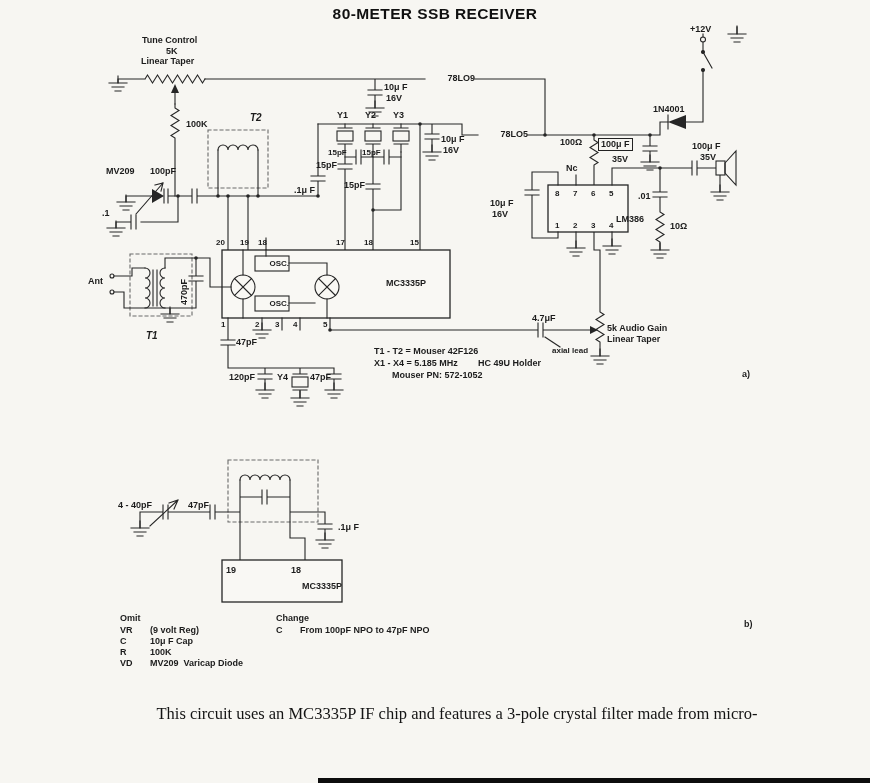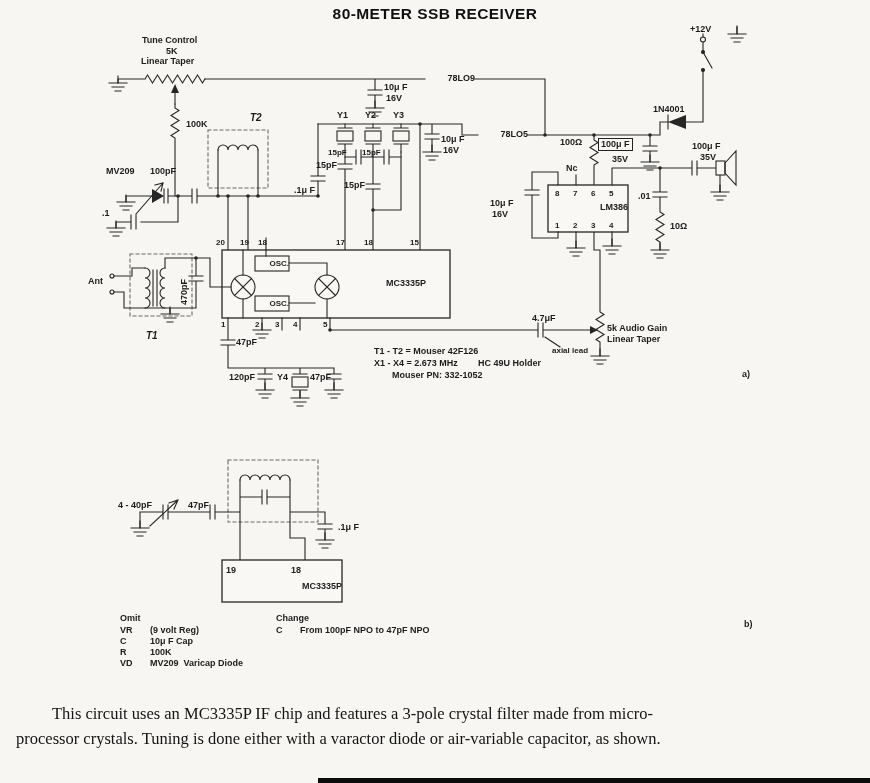--- a/index.html
+++ b/index.html
@@ -6,21 +6,21 @@
   .page{position:relative;width:870px;height:783px;background:#f7f6f2;font-family:"Liberation Sans",sans-serif;overflow:hidden;}
   svg.schem{position:absolute;left:0;top:0;}
   .title{position:absolute;left:0;top:5px;width:100%;text-align:center;font-size:15.5px;font-weight:bold;letter-spacing:.4px;color:#101010;}
   .l{position:absolute;font-size:9px;font-weight:bold;color:#1c1c1c;white-space:pre;line-height:11px;}
   .p{position:absolute;font-size:8px;font-weight:bold;color:#1c1c1c;white-space:pre;line-height:9px;}
   .it{font-style:italic;font-size:10px;}
   .ctr{text-align:right;}
   .boxlbl{border:1px solid #222;padding:0 2px;background:#f7f6f2;}
   .vlbl{transform:rotate(-90deg);transform-origin:0 100%;}
   .cap{position:absolute;left:16px;top:701px;width:846px;font-family:"Liberation Serif",serif;font-size:16.5px;line-height:25px;color:#141414;}
-  .cap .ind{padding-left:36px;}
+  .cap .ind{padding-left:36px;text-align:center;}
   .botbar{position:absolute;left:318px;top:778px;width:552px;height:5px;background:#0d0d0d;}
 </style>
 </head>
 <body>
 
 <div class="page">
 
   <div class="title">80-METER SSB RECEIVER</div>
 
   <svg class="schem" width="870" height="700" viewBox="0 0 870 700" stroke="#262626" stroke-width="1.1" fill="none" stroke-linecap="square">
@@ -182,21 +182,21 @@
   <span class="l" style="left:560px;top:137px">100Ω</span>
   <span class="l boxlbl" style="left:598px;top:138px">100μ F</span>
   <span class="l" style="left:612px;top:154px">35V</span>
   <span class="l" style="left:692px;top:141px">100μ F</span>
   <span class="l" style="left:700px;top:152px">35V</span>
   <span class="l" style="left:566px;top:163px">Nc</span>
   <span class="p" style="left:555px;top:189px">8</span>
   <span class="p" style="left:573px;top:189px">7</span>
   <span class="p" style="left:591px;top:189px">6</span>
   <span class="p" style="left:609px;top:189px">5</span>
-  <span class="l ctr" style="left:548px;top:202px;width:80px">LM386</span>
+  <span class="l ctr" style="left:548px;top:214px;width:96px">LM386</span>
   <span class="p" style="left:555px;top:221px">1</span>
   <span class="p" style="left:573px;top:221px">2</span>
   <span class="p" style="left:591px;top:221px">3</span>
   <span class="p" style="left:609px;top:221px">4</span>
   <span class="l" style="left:638px;top:191px">.01</span>
   <span class="l" style="left:490px;top:198px">10μ F</span>
   <span class="l" style="left:492px;top:209px">16V</span>
   <span class="l" style="left:670px;top:221px">10Ω</span>
   <span class="l" style="left:102px;top:208px">.1</span>
   <span class="p" style="left:216px;top:238px">20</span>
@@ -220,23 +220,23 @@
   <span class="p" style="left:328px;top:148px">15pF</span>
   <span class="p" style="left:362px;top:148px">15pF</span>
   <span class="l" style="left:316px;top:160px">15pF</span>
   <span class="l" style="left:344px;top:180px">15pF</span>
   <span class="l" style="left:294px;top:185px">.1μ F</span>
   <span class="l" style="left:532px;top:313px">4.7μF</span>
   <span class="p" style="left:552px;top:346px">axial lead</span>
   <span class="l" style="left:607px;top:323px">5k Audio Gain</span>
   <span class="l" style="left:607px;top:334px">Linear Taper</span>
   <span class="l" style="left:374px;top:346px">T1 - T2 = Mouser 42F126</span>
-  <span class="l" style="left:374px;top:358px">X1 - X4 = 2.673 MHz</span>
+  <span class="l" style="left:374px;top:358px">X1 - X4 = 5.185 MHz</span>
   <span class="l" style="left:478px;top:358px">HC 49U Holder</span>
-  <span class="l" style="left:392px;top:370px">Mouser PN: 332-1052</span>
+  <span class="l" style="left:392px;top:370px">Mouser PN: 572-1052</span>
   <span class="l" style="left:229px;top:372px">120pF</span>
   <span class="l" style="left:277px;top:372px">Y4</span>
   <span class="l" style="left:310px;top:372px">47pF</span>
   <span class="l" style="left:742px;top:369px">a)</span>
 
   <span class="l" style="left:118px;top:500px">4 - 40pF</span>
   <span class="l" style="left:188px;top:500px">47pF</span>
   <span class="l" style="left:338px;top:522px">.1μ F</span>
   <span class="l" style="left:226px;top:565px">19</span>
   <span class="l" style="left:291px;top:565px">18</span>
@@ -251,17 +251,16 @@
   <span class="l" style="left:150px;top:647px">100K</span>
   <span class="l" style="left:120px;top:658px">VD</span>
   <span class="l" style="left:150px;top:658px">MV209  Varicap Diode</span>
   <span class="l" style="left:276px;top:613px">Change</span>
   <span class="l" style="left:276px;top:625px">C</span>
   <span class="l" style="left:300px;top:625px">From 100pF NPO to 47pF NPO</span>
   <span class="l" style="left:744px;top:619px">b)</span>
 
   <div class="cap">
     <div class="ind">This circuit uses an MC3335P IF chip and features a 3-pole crystal filter made from micro-</div>
-    <div>processor crystals. Tuning is done either with a varactor diode or air-variable capacitor, as shown.</div>
   </div>
 
   <div class="botbar"></div>
 </div>
 
 </body></html>

